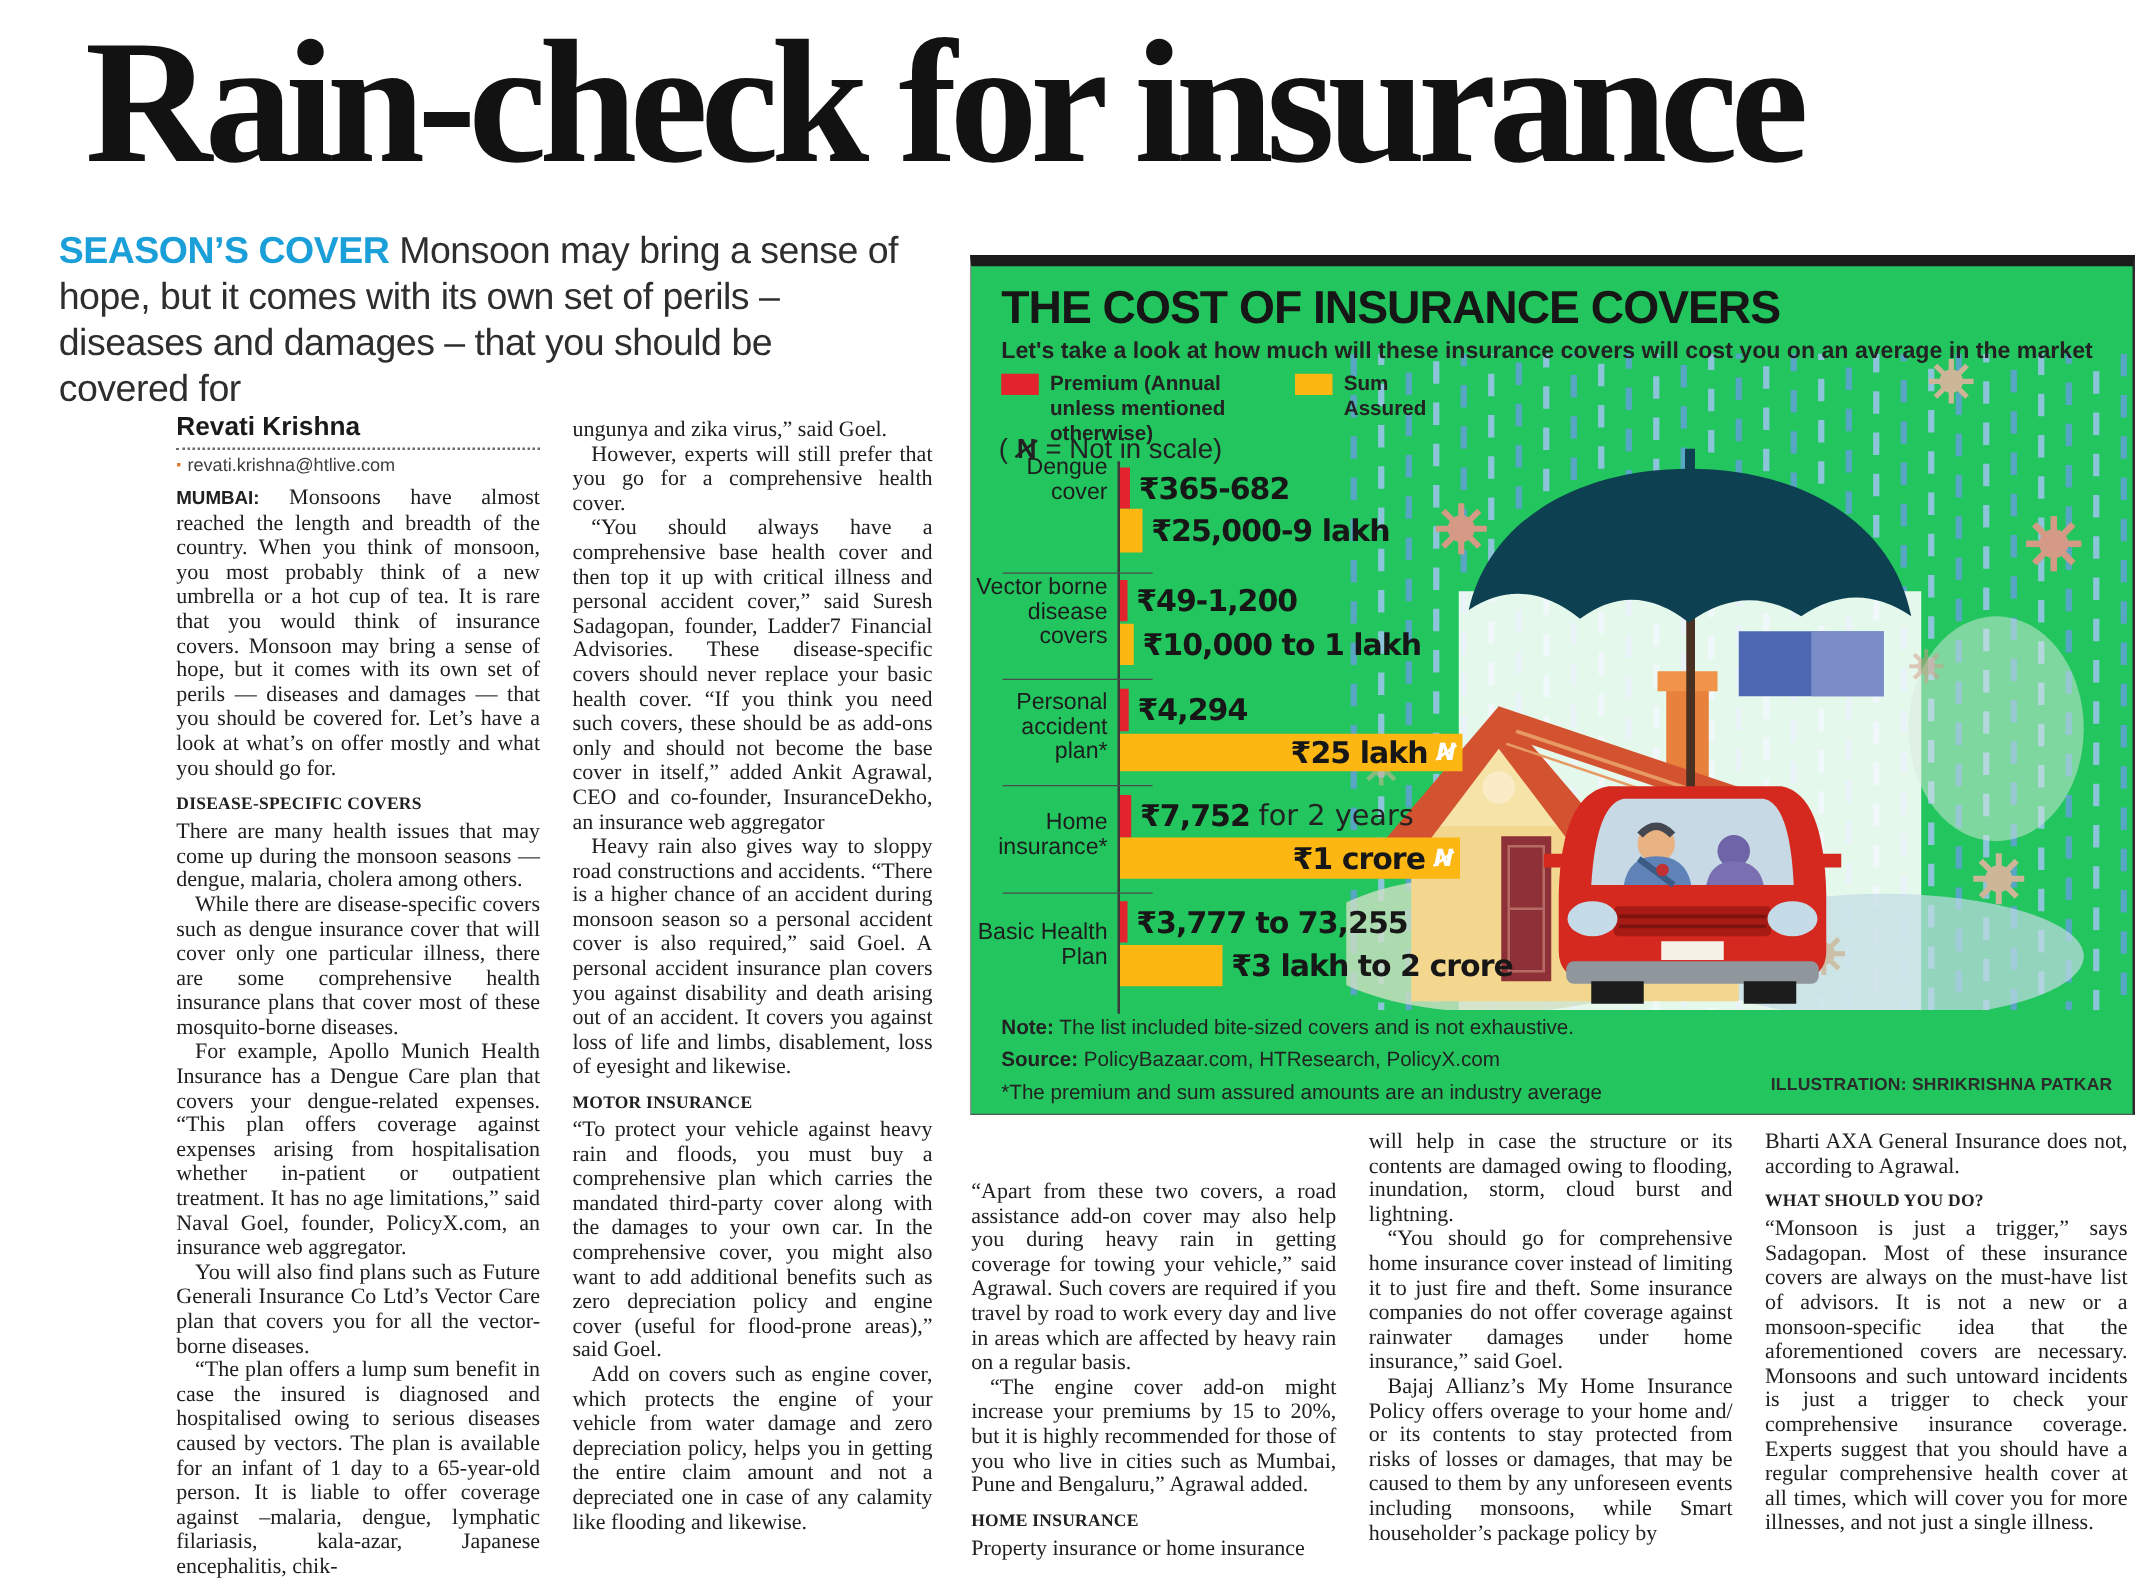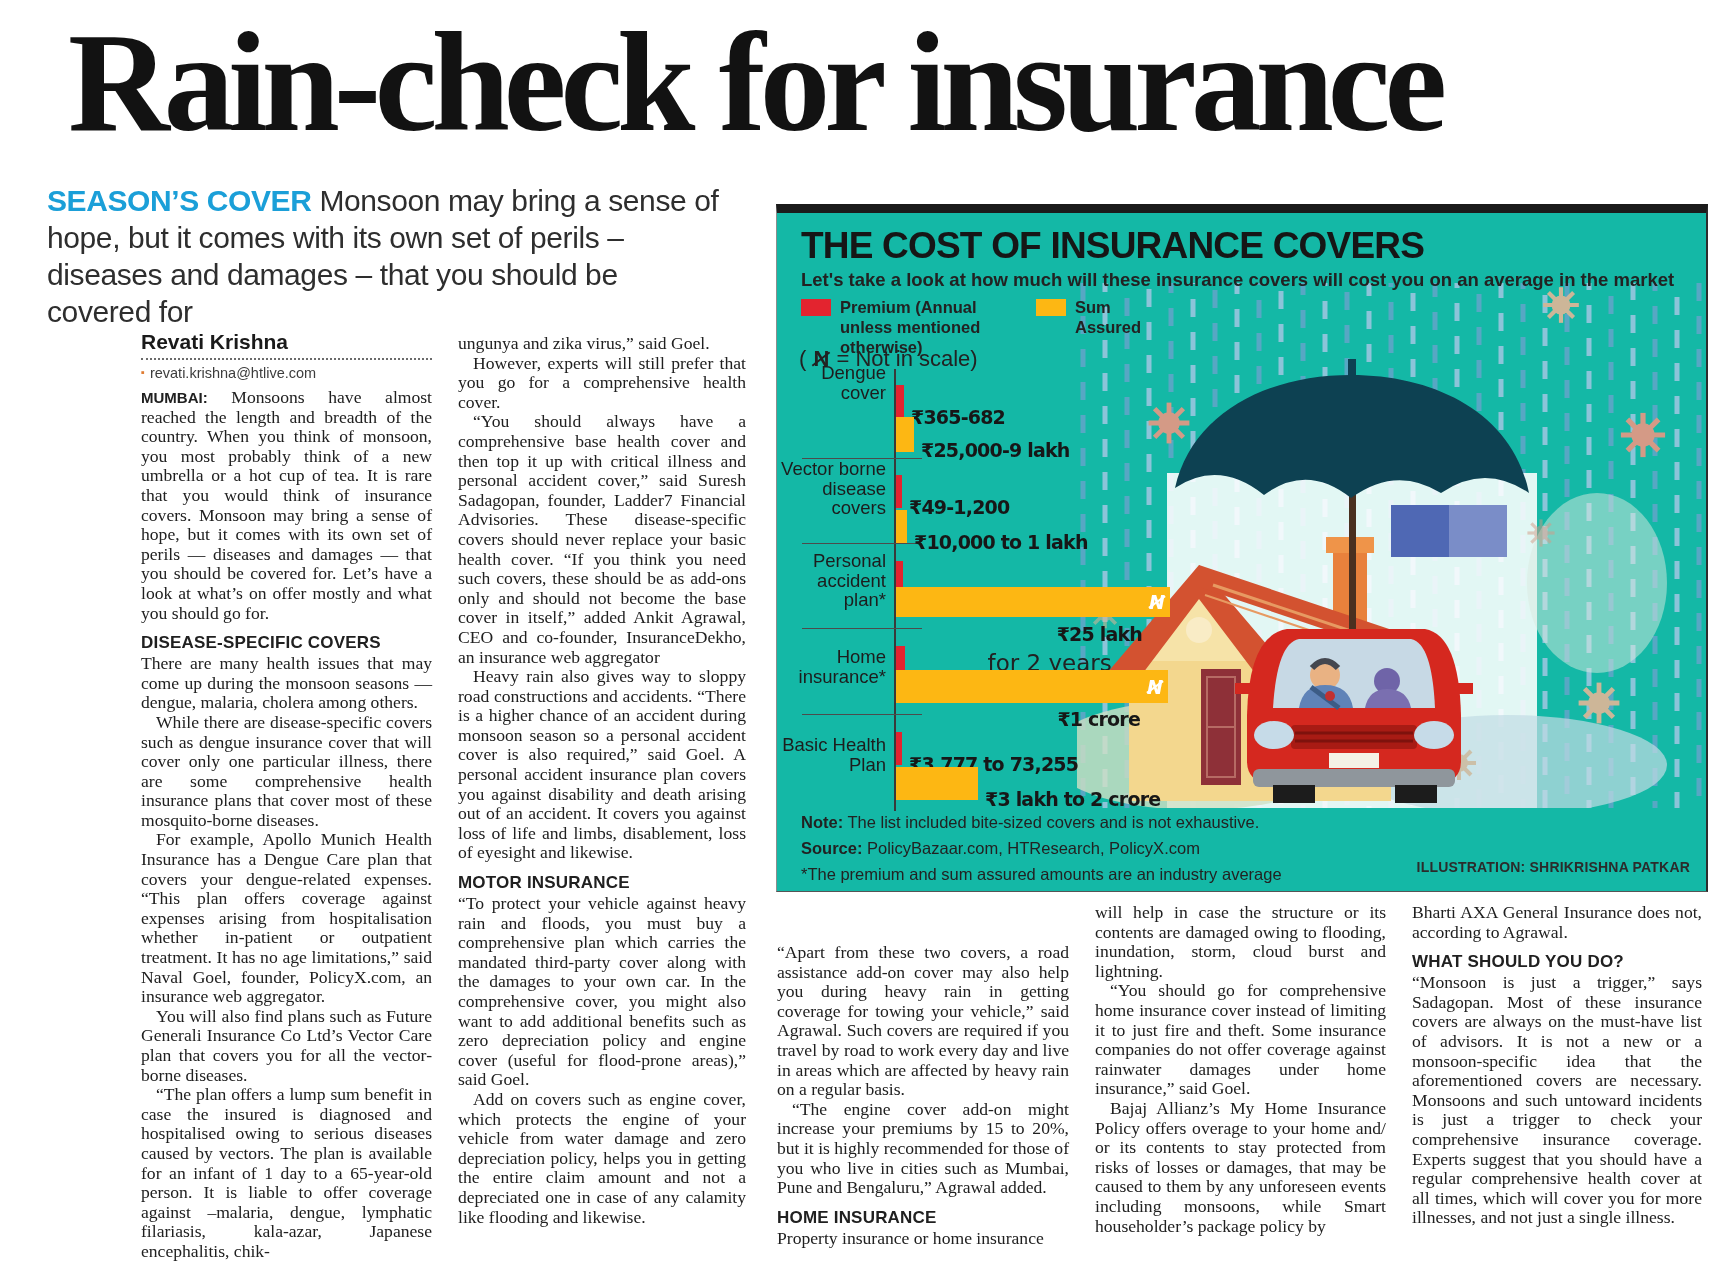--- a/index.html
+++ b/index.html
@@ -17,31 +17,31 @@
   .byline{position:absolute;left:141px;top:330px;width:291px;font-family:"Liberation Sans",sans-serif;}
   .byline .name{font-size:21px;font-weight:700;color:#1a1a1a;
                 border-bottom:2px dotted #6b6b6b;padding-bottom:4px;}
   .byline .email{margin-top:5px;font-size:14.5px;color:#3d3d3d;}
   .byline .bullet{color:#df7b31;font-size:11px;vertical-align:2px;margin-right:5px;}
 
   
   .col{position:absolute;font-size:17.6px;line-height:19.6px;text-align:justify;color:#202020;}
   .col p{margin:0;text-indent:15px;}
   .col p.first{text-indent:0;}
-  .col h3{font-size:17px;line-height:21px;margin:9px 0 1px 0;font-weight:700;
-          font-family:Liberation Sans, sans-serif;letter-spacing:0.2px;}
+  .col h3{font-size:14px;line-height:21px;margin:9px 0 1px 0;font-weight:700;
+          font-family:Liberation Serif, serif;letter-spacing:0.2px;}
   .dateline{font-family:"Liberation Sans",sans-serif;font-weight:700;font-size:15px;}
   .col1{left:141px;top:388px;width:291px;height:880px;}
   .col2{left:458px;top:334px;width:288px;height:934px;}
   .col3{left:777px;top:903px;width:292px;height:365px;margin-top:40px;}
   .col4{left:1095px;top:903px;width:291px;height:365px;}
   .col5{left:1412px;top:903px;width:290px;height:365px;}
 
   
-  .igraphic{position:absolute;left:776px;top:204px;width:929px;height:678px;background:#14b8a6;
+  .igraphic{position:absolute;left:776px;top:204px;width:929px;height:678px;background:#22c55e;
             border-top:9px solid #1b1b1b;border-left:1px solid #8d8d8d;border-right:2px solid #2d2d2d;
             border-bottom:1px solid #555;font-family:"Liberation Sans",sans-serif;}
   .ig-title{position:absolute;left:24px;top:12px;font-size:37px;font-weight:700;
             letter-spacing:-0.8px;color:#161616;z-index:4;}
   .ig-sub{position:absolute;left:24px;top:56px;font-size:18.5px;font-weight:700;color:#222;z-index:4;width:880px;}
   .legend{position:absolute;top:84px;left:24px;z-index:4;display:flex;gap:24px;}
   .leg-item{display:flex;gap:9px;}
   .swatch{width:30px;height:17px;margin-top:2px;flex:0 0 auto;}
   .swatch.red{background:#e3242f;}
   .swatch.yellow{background:#fdb713;}
@@ -63,22 +63,22 @@
   .bargroup{position:absolute;left:119px;display:flex;align-items:center;gap:7px;z-index:3;}
   .pg1{top:161px}.sg1{top:194px}
   .pg2{top:251px}.sg2{top:286px}
   .pg3{top:338px}.sg3{top:374px}
   .pg4{top:423px}.sg4{top:457px}
   .pg5{top:508px}.sg5{top:543px}
   .bar{display:inline-block;flex:0 0 auto;}
   .bar.premium{background:#e3242f;}
   .bar.sum{background:#fdb713;}
   .bar.rel{position:relative;}
-  .amt{font-family:"DejaVu Sans",sans-serif;font-weight:700;font-size:19px;
-       letter-spacing:-0.8px;color:#171717;white-space:nowrap;margin-top:32px;}
+  .amt{font-family:"DejaVu Sans",sans-serif;font-weight:700;font-size:24px;
+       letter-spacing:-0.8px;color:#171717;white-space:nowrap;}
   .amt-suffix{font-family:"DejaVu Sans",sans-serif;font-size:23px;color:#222;white-space:nowrap;}
   .amt.inbar{position:absolute;right:28px;top:50%;transform:translateY(-50%);}
   .ns{position:absolute;right:5px;top:50%;transform:translateY(-50%);
       color:#ffffff;font-weight:700;font-style:italic;font-size:19px;
       font-family:"DejaVu Sans",sans-serif;}
   .ns::after{content:"";position:absolute;left:-2px;right:-2px;top:46%;height:2px;
              background:#fff;transform:rotate(-36deg);}
   .ns:empty{display:none;}
 
   .ig-notes{position:absolute;left:24px;top:596px;font-size:16.5px;line-height:26px;color:#222;z-index:4;}

